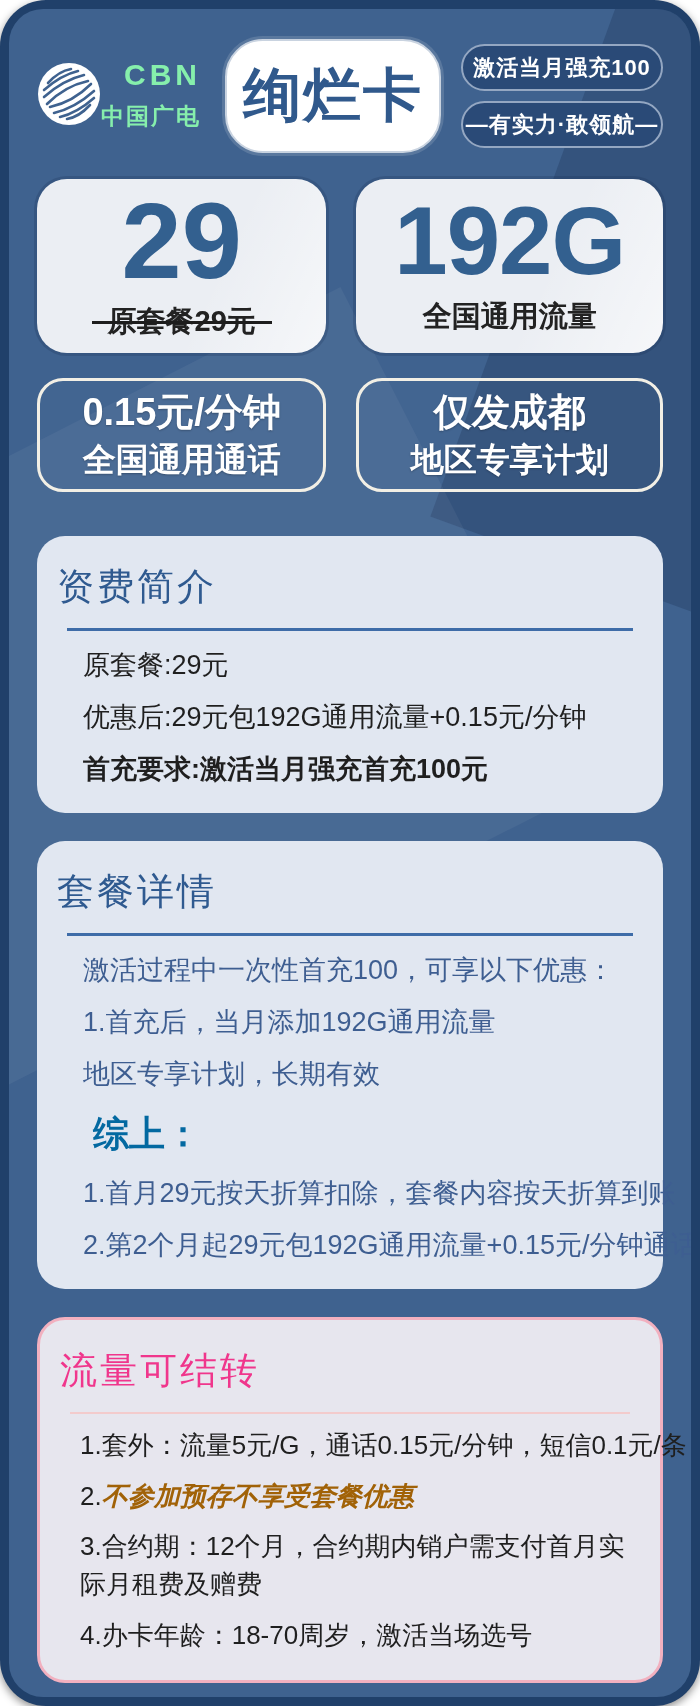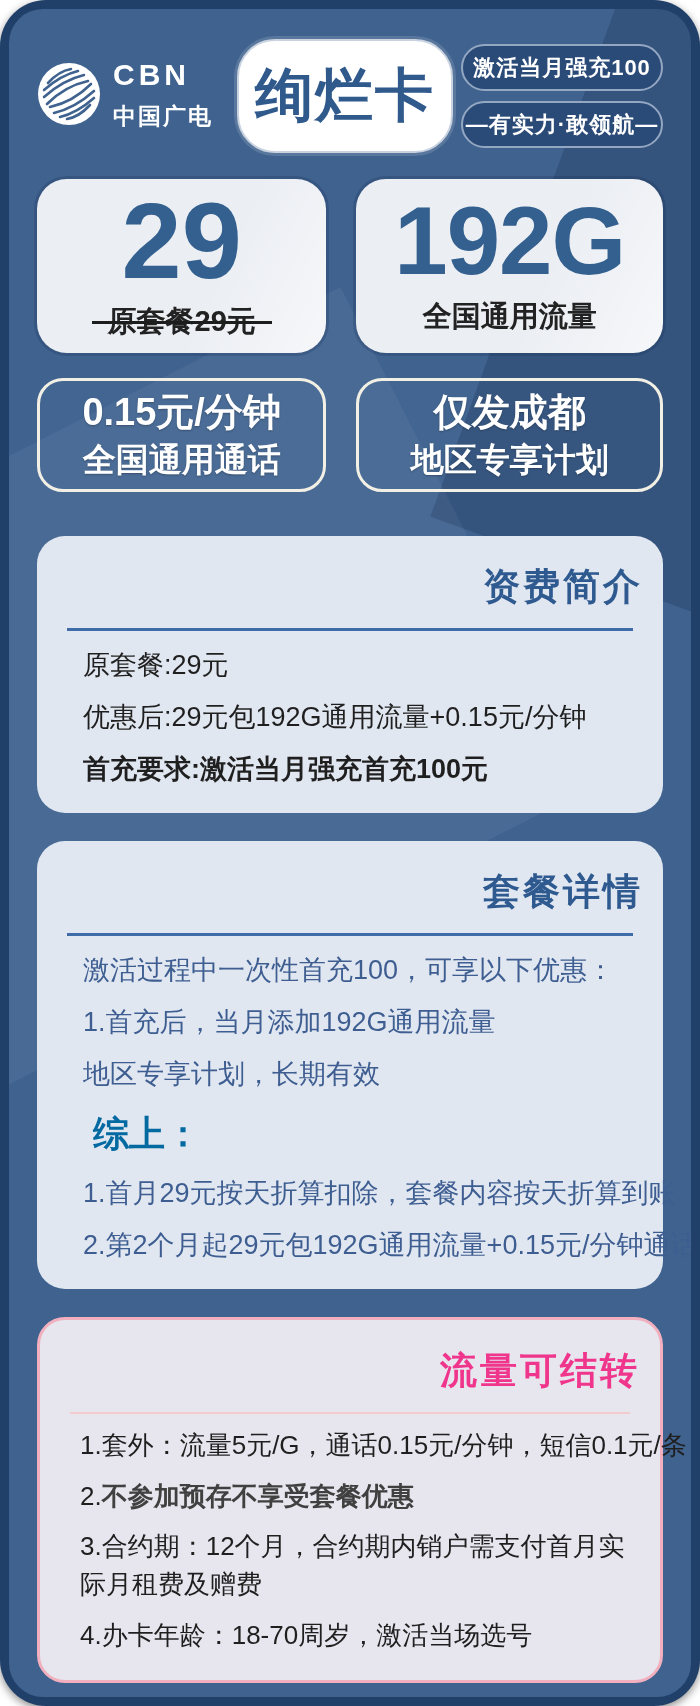--- a/index.html
+++ b/index.html
@@ -5,21 +5,21 @@
   html,body{margin:0;padding:0;background:#ffffff;}
   *{box-sizing:border-box;font-family:"Liberation Sans","DejaVu Sans",sans-serif;}
   .page{position:relative;width:700px;height:1706px;background:#ffffff;overflow:hidden;}
   .frame{position:absolute;inset:0;background:#20406a;border-radius:46px;box-shadow:0 3px 8px rgba(0,0,0,.45);}
   .canvas{position:absolute;inset:9px;background:#3f628f;border-radius:34px;overflow:hidden;padding:0 28px;}
   .deco-dark{position:absolute;top:-120px;right:-150px;width:300px;height:700px;transform:rotate(20deg);background:rgba(12,30,62,.22);pointer-events:none;}
   .deco-light{position:absolute;top:420px;left:-260px;width:760px;height:560px;transform:rotate(-27deg);background:rgba(255,255,255,.05);pointer-events:none;}
 
   
   .topbar{position:relative;display:flex;align-items:center;padding-top:30px;}
-  .logo{display:flex;align-items:center;gap:12px;color:#ffffff;}
+  .logo{display:flex;align-items:center;gap:0;color:#86efac;text-align:right;}
   .logo-txt .en{font-size:30px;font-weight:bold;letter-spacing:4px;line-height:1;}
   .logo-txt .cn{font-size:23px;font-weight:bold;letter-spacing:2px;margin-top:11px;}
   .title-box{margin-left:24px;width:216px;height:114px;background:#ffffff;border:2px solid #c9d3e0;
     border-radius:38px;display:flex;align-items:center;justify-content:center;
     box-shadow:0 0 0 3px rgba(255,255,255,.14);}
   .title-box span{font-size:58px;font-weight:bold;color:#30598c;letter-spacing:2px;}
   .badges{margin-left:auto;display:flex;flex-direction:column;gap:10px;width:202px;}
   .badge{height:47px;border-radius:24px;background:#2a4a77;border:2px solid #94a7c2;color:#fff;
     display:flex;align-items:center;justify-content:center;font-size:22px;font-weight:bold;letter-spacing:1px;}
 
@@ -39,33 +39,33 @@
   .feature-grid{position:relative;display:grid;grid-template-columns:1fr 1.06fr;gap:30px;margin-top:25px;}
   .feature-card{border:3px solid #f2efe5;border-radius:26px;height:114px;background:rgba(255,255,255,.02);
     display:flex;flex-direction:column;align-items:center;justify-content:center;color:#fff;font-weight:bold;
     text-shadow:0 1px 2px rgba(0,0,0,.25);}
   .feature-card .l1{font-size:38px;line-height:1.2;}
   .feature-card .l2{font-size:33px;line-height:1.25;margin-top:4px;}
 
   
   .panel{position:relative;background:#e1e7f1;border-radius:28px;margin-top:28px;padding:20px 20px 26px;}
   .panel.first{margin-top:44px;}
-  .panel h2{margin:6px 0 16px;text-align:right;font-size:37px;font-weight:bold;color:#2f5a90;letter-spacing:3px;}
+  .panel h2{margin:6px 0 16px;text-align:left;font-size:37px;font-weight:normal;color:#2f5a90;letter-spacing:3px;}
   .divider{height:3px;background:#3e6ca8;margin:0 10px 10px;}
   .panel p{margin:16px 0 0 26px;font-size:27px;color:#1f1f1f;white-space:nowrap;}
   .bold{font-weight:bold;}
   .panel.details p{color:#3e5e91;}
   .emphasis{font-size:36px;font-weight:bold;color:#0369a1;margin:18px 0 0 36px;white-space:nowrap;}
 
   .panel.tips{background:#e7e6ee;border:3px solid #f2b0bf;}
   .panel.tips h2{color:#f0368c;}
   .panel.tips .divider{height:2px;background:#f3cbcc;}
   .panel.tips p{font-size:26px;margin:13px 0 0 20px;line-height:1.45;white-space:normal;}
   .nowrap{white-space:nowrap !important;}
-  .red{color:#404040;font-weight:bold;}
+  .red{color:#a16207;font-weight:bold;font-style:italic;}
 </style>
 </head>
 <body>
 
 <div class="page">
   <div class="frame">
     <div class="canvas">
       <div class="deco-dark"></div>
       <div class="deco-light"></div>
 

